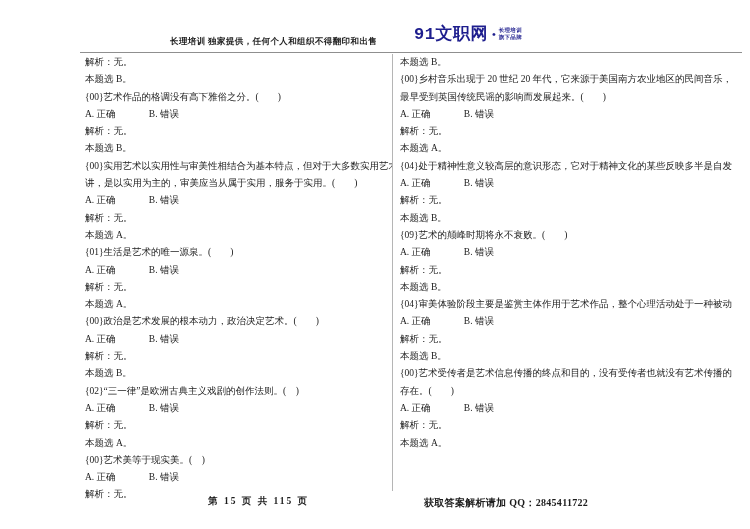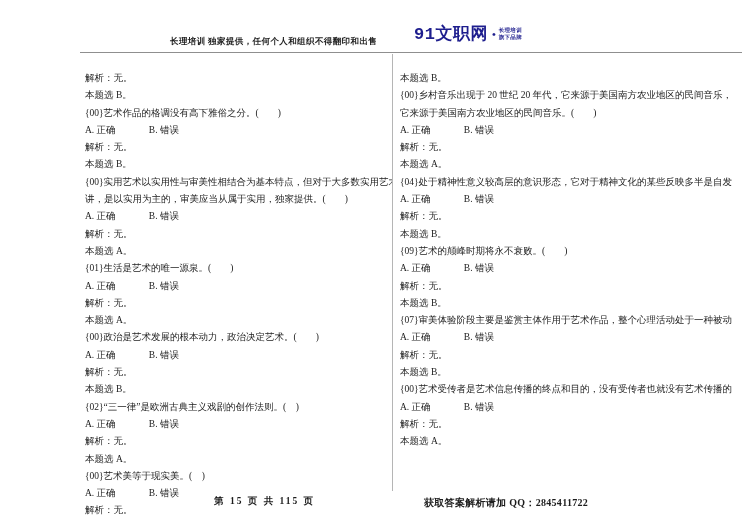--- a/index.html
+++ b/index.html
@@ -61,36 +61,35 @@
     position: absolute;
     left: 80px;
     top: 54px;
     width: 662px;
     display: flex;
   }
   .col {
     font-size: 9.5px;
     line-height: 17.3px;
     overflow: hidden;
-    margin-top: 16px;
   }
   .col .line { white-space: pre; }
   .col-left { width: 307px; padding-left: 5px; }
   .vdivider {
     width: 0;
     border-left: 1px solid #b5b5b5;
     height: 437px;
     flex: none;
   }
   .col-right { flex: 1; padding-left: 7px; }
 
   
   .footer-page {
     position: absolute;
-    left: 214px;
+    left: 208px;
     top: 495px;
     font-size: 9.5px;
     font-weight: bold;
     letter-spacing: 2px;
     white-space: pre;
   }
   .footer-contact {
     position: absolute;
     left: 424px;
     top: 496px;
@@ -120,21 +119,21 @@
 
   <div class="content">
     <div class="col col-left">
         <div class="line">解析：无。</div>
         <div class="line">本题选 B。</div>
         <div class="line">{00}艺术作品的格调没有高下雅俗之分。(　　)</div>
         <div class="line">A. 正确              B. 错误</div>
         <div class="line">解析：无。</div>
         <div class="line">本题选 B。</div>
         <div class="line">{00}实用艺术以实用性与审美性相结合为基本特点，但对于大多数实用艺术品来</div>
-        <div class="line">讲，是以实用为主的，审美应当从属于实用，独家提供。(　　)</div>
+        <div class="line">讲，是以实用为主的，审美应当从属于实用，服务于实用。(　　)</div>
         <div class="line">A. 正确              B. 错误</div>
         <div class="line">解析：无。</div>
         <div class="line">本题选 A。</div>
         <div class="line">{01}生活是艺术的唯一源泉。(　　)</div>
         <div class="line">A. 正确              B. 错误</div>
         <div class="line">解析：无。</div>
         <div class="line">本题选 A。</div>
         <div class="line">{00}政治是艺术发展的根本动力，政治决定艺术。(　　)</div>
         <div class="line">A. 正确              B. 错误</div>
         <div class="line">解析：无。</div>
@@ -144,37 +143,38 @@
         <div class="line">解析：无。</div>
         <div class="line">本题选 A。</div>
         <div class="line">{00}艺术美等于现实美。(　)</div>
         <div class="line">A. 正确              B. 错误</div>
         <div class="line">解析：无。</div>
       </div>
     <div class="vdivider"></div>
     <div class="col col-right">
         <div class="line">本题选 B。</div>
         <div class="line">{00}乡村音乐出现于 20 世纪 20 年代，它来源于美国南方农业地区的民间音乐，</div>
-        <div class="line">它来源于美国南方农业地区的民间音乐。(　　)</div>
+        <div class="line">最早受到英国传统民谣的影响而发展起来。(　　)</div>
         <div class="line">A. 正确              B. 错误</div>
         <div class="line">解析：无。</div>
         <div class="line">本题选 A。</div>
         <div class="line">{04}处于精神性意义较高层的意识形态，它对于精神文化的某些反映多半是自发</div>
         <div class="line">A. 正确              B. 错误</div>
         <div class="line">解析：无。</div>
         <div class="line">本题选 B。</div>
         <div class="line">{09}艺术的颠峰时期将永不衰败。(　　)</div>
         <div class="line">A. 正确              B. 错误</div>
         <div class="line">解析：无。</div>
         <div class="line">本题选 B。</div>
-        <div class="line">{07}审美体验阶段主要是鉴赏主体作用于艺术作品，整个心理活动处于一种被动</div>
+        <div class="line">{04}审美体验阶段主要是鉴赏主体作用于艺术作品，整个心理活动处于一种被动</div>
         <div class="line">A. 正确              B. 错误</div>
         <div class="line">解析：无。</div>
         <div class="line">本题选 B。</div>
         <div class="line">{00}艺术受传者是艺术信息传播的终点和目的，没有受传者也就没有艺术传播的</div>
+        <div class="line">存在。(　　)</div>
         <div class="line">A. 正确              B. 错误</div>
         <div class="line">解析：无。</div>
         <div class="line">本题选 A。</div>
       </div>
   </div>
 
   <div class="footer-page">第 15 页 共 115 页</div>
 
   <div class="footer-contact">获取答案解析请加 QQ：2845411722</div>
 

